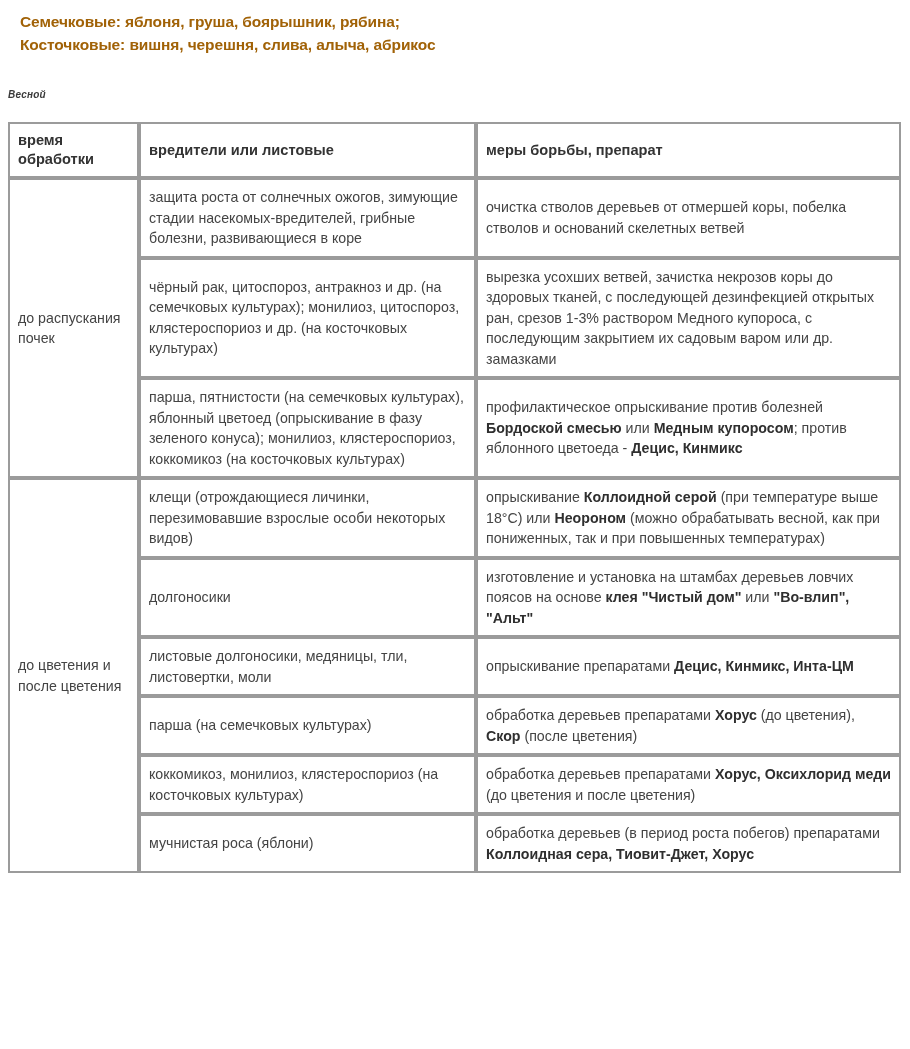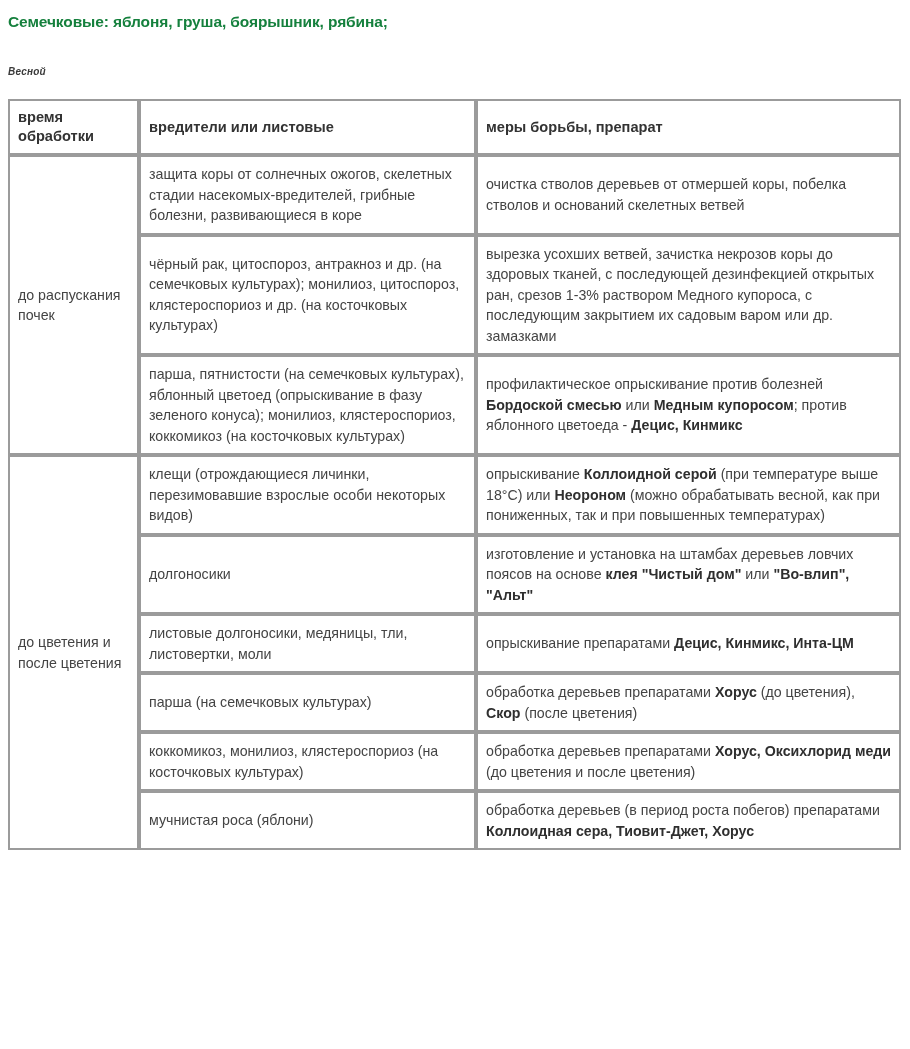--- a/index.html
+++ b/index.html
@@ -18,25 +18,25 @@
   }
   .page {
     width: 910px;
     height: 1049px;
     position: relative;
     box-sizing: border-box;
   }
 
   
   .intro {
-    padding: 10px 0 0 8px;
+    padding: 10px 0 0 20px;
     font-size: 15.5px;
     font-weight: bold;
     line-height: 23px;
-    color: #15803d;
+    color: #a16207;
     letter-spacing: -0.1px;
   }
   .intro .line { white-space: nowrap; }
 
   .season {
     margin: 33px 0 0 8px;
     font-size: 10px;
     font-weight: bold;
     font-style: italic;
     color: #3a3a3a;
@@ -88,35 +88,36 @@
 
   b.drug { font-weight: bold; color: #2f2f2f; }
 </style>
 </head>
 <body>
 
 <div class="page">
 
   <div class="intro">
     <div class="line">Семечковые: яблоня, груша, боярышник, рябина;</div>
+    <div class="line">Косточковые: вишня, черешня, слива, алыча, абрикос</div>
   </div>
 
   <div class="season">Весной</div>
 
   <div class="tbl-wrap">
     <table class="grid">
       <tbody id="tbody">
           <tr>
             <td class="hdr c-time">время обработки</td>
             <td class="hdr c-pest">вредители или листовые</td>
             <td class="hdr c-meas">меры борьбы, препарат</td>
           </tr>
           <tr>
             <td class="phase c-time" rowspan="3">до распускания почек</td>
-            <td class="pest c-pest">защита коры от солнечных ожогов, скелетных стадии насекомых-вредителей, грибные болезни, развивающиеся в коре</td>
+            <td class="pest c-pest">защита роста от солнечных ожогов, зимующие стадии насекомых-вредителей, грибные болезни, развивающиеся в коре</td>
             <td class="meas c-meas">очистка стволов деревьев от отмершей коры, побелка стволов и оснований скелетных ветвей</td>
           </tr>
           <tr>
             <td class="pest c-pest">чёрный рак, цитоспороз, антракноз и др. (на семечковых культурах); монилиоз, цитоспороз, клястероспориоз и др. (на косточковых культурах)</td>
             <td class="meas c-meas">вырезка усохших ветвей, зачистка некрозов коры до здоровых тканей, с последующей дезинфекцией открытых ран, срезов 1-3% раствором Медного купороса, с последующим закрытием их садовым варом или др. замазками</td>
           </tr>
           <tr>
             <td class="pest c-pest">парша, пятнистости (на семечковых культурах), яблонный цветоед (опрыскивание в фазу зеленого конуса); монилиоз, клястероспориоз, коккомикоз (на косточковых культурах)</td>
             <td class="meas c-meas">профилактическое опрыскивание против болезней <b class="drug">Бордоской смесью</b> или <b class="drug">Медным купоросом</b>; против яблонного цветоеда - <b class="drug">Децис, Кинмикс</b></td>
           </tr>

